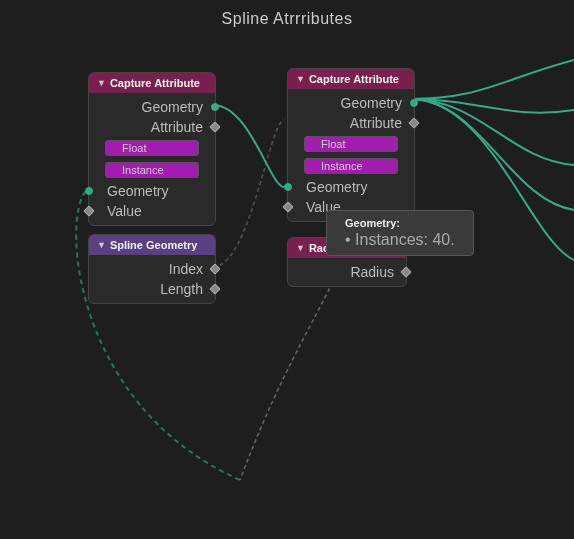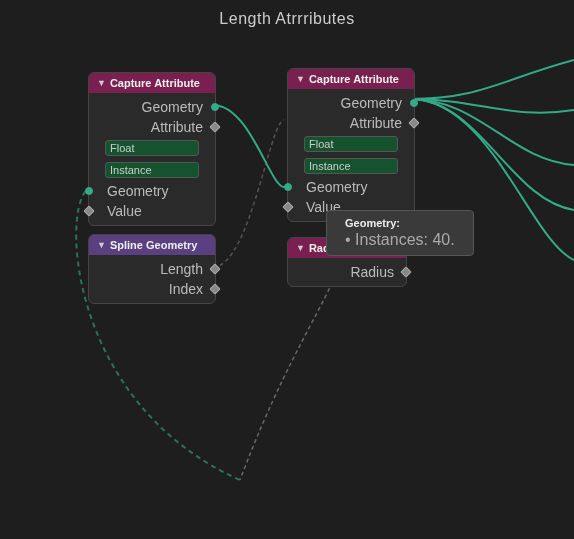--- a/index.html
+++ b/index.html
@@ -116,26 +116,26 @@
       position: absolute;
       right: -4px;
     }
 
     .socket-diamond-left {
       left: -4px;
       right: auto;
     }
 
     .node-dropdown {
-      background: #14532d;
+      background: #a21caf;
       border: 1px solid #555;
       border-radius: 3px;
       color: #ccc;
       font-size: 11px;
-      padding: 1px 4px;
+      padding: 1px 16px;
       margin: 2px 8px;
       width: calc(100% - 16px);
       appearance: none;
       -webkit-appearance: none;
       cursor: pointer;
     }
 
     .dropdown-row {
       display: flex;
       align-items: center;
@@ -177,21 +177,21 @@
       color: #ccc;
       font-weight: 400;
       letter-spacing: 0.5px;
     }
   </style>
 </head>
 <body>
 
 <div class="canvas-area">
 
-  <div class="page-title">Length Atrrributes</div>
+  <div class="page-title">Spline Atrrributes</div>
 
   <svg class="connections-svg">
 
     <path d="M 410 99 C 480 99, 500 80, 574 60" stroke="#33aa88" stroke-width="2" fill="none"></path>
     <path d="M 410 99 C 480 99, 510 120, 574 110" stroke="#33aa88" stroke-width="2" fill="none"></path>
     <path d="M 410 99 C 480 99, 510 160, 574 165" stroke="#33aa88" stroke-width="2" fill="none"></path>
     <path d="M 410 99 C 480 99, 510 200, 574 210" stroke="#33aa88" stroke-width="2" fill="none"></path>
     <path d="M 410 99 C 490 99, 530 240, 574 260" stroke="#33aa88" stroke-width="2" fill="none"></path>
 
     <path d="M 213 105 C 250 105, 270 187, 284 187" stroke="#33aa88" stroke-width="2" fill="none"></path>
@@ -300,26 +300,26 @@
 
   <div class="node" style="left: 88px; top: 234px; width: 128px;">
     <div class="node-header node-header-spline">
       <span class="collapse-icon">▼</span>
       <span>Spline Geometry</span>
     </div>
     <div class="node-body">
 
 
       <div class="node-row">
+        <span class="node-row-label">Index</span>
+        <div class="socket-diamond"></div>
+      </div>
+
+      <div class="node-row">
         <span class="node-row-label">Length</span>
-        <div class="socket-diamond"></div>
-      </div>
-
-      <div class="node-row">
-        <span class="node-row-label">Index</span>
         <div class="socket-diamond"></div>
       </div>
     </div>
   </div>
 
   <div class="node" style="left: 287px; top: 237px; width: 120px;">
     <div class="node-header node-header-radius">
       <span class="collapse-icon">▼</span>
       <span>Radius</span>
     </div>

